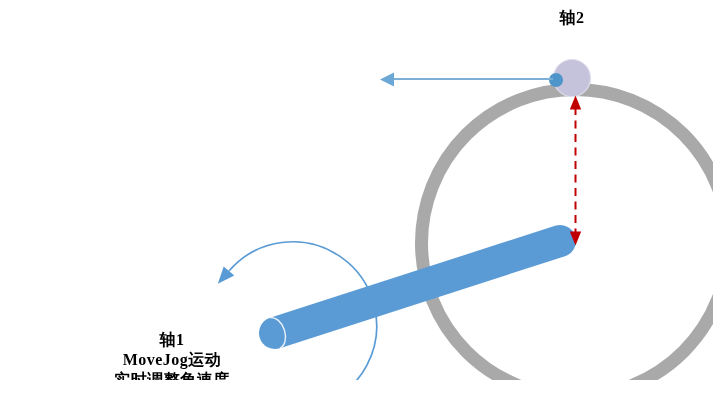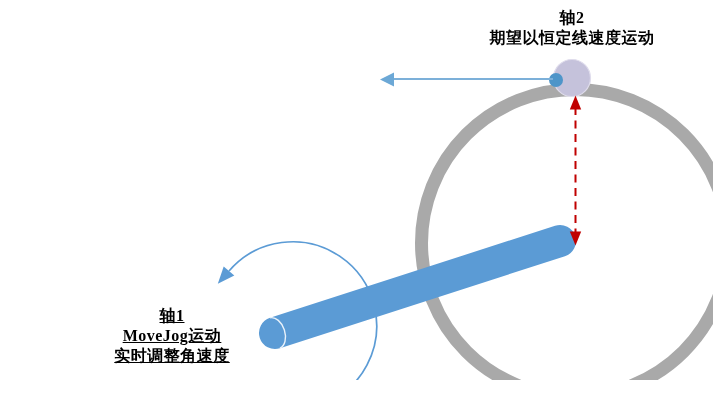--- a/index.html
+++ b/index.html
@@ -17,21 +17,21 @@
     position: absolute;
     color: #000000;
     font-weight: bold;
     font-size: 16px;
     line-height: 20px;
     text-align: center;
     letter-spacing: 0.5px;
     white-space: nowrap;
   }
   .label-axis2 { left: 420px; top: 8px; width: 240px; }
-  .label-axis1 { left: 30px;  top: 306px; width: 220px; text-decoration: underline; }
+  .label-axis1 { left: 30px;  top: 330px; width: 220px; }
   .label-radius {
     position: absolute;
     left: 548px; top: 166px;
     font-size: 13px;
     font-weight: normal;
     line-height: 16px;
     letter-spacing: 0.5px;
     white-space: nowrap;
   }
 </style>
@@ -64,21 +64,20 @@
 
     <g>
       <line x1="543.5" y1="107" x2="543.5" y2="232" stroke-width="2" stroke-dasharray="8 5.5" stroke="#c00000"></line>
       <polygon points="543.5,95.5 537.8,109.5 549.2,109.5" fill="#c00000"></polygon>
       <polygon points="543.5,245.5 537.8,231.5 549.2,231.5" fill="#c00000"></polygon>
     </g>
   </svg>
 
   <div class="label label-axis2">
     <div>轴2</div>
-    <div>期望以恒定线速度运动</div>
   </div>
 
   <div class="label label-axis1">
     <div>轴1</div>
     <div>MoveJog运动</div>
     <div>实时调整角速度</div>
   </div>
 
 
 </div>

